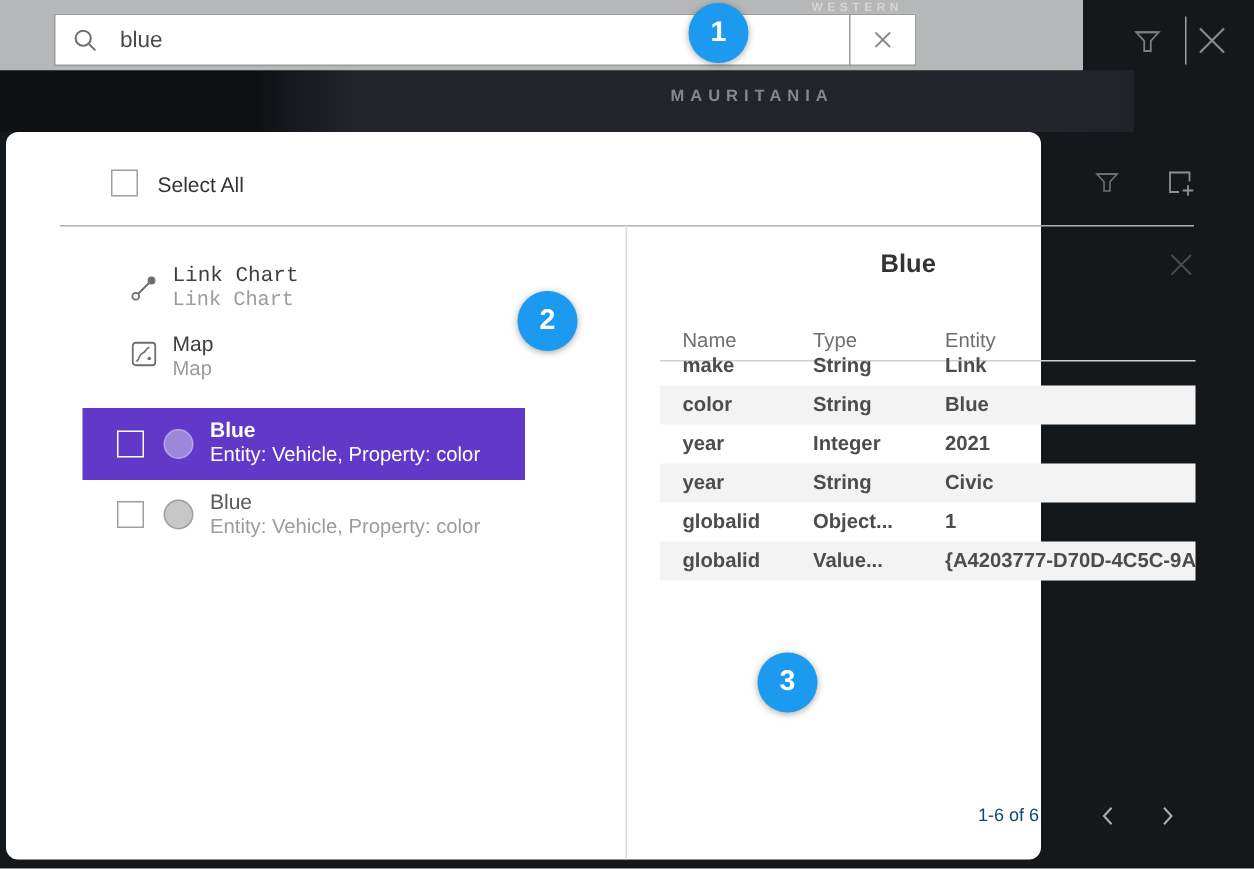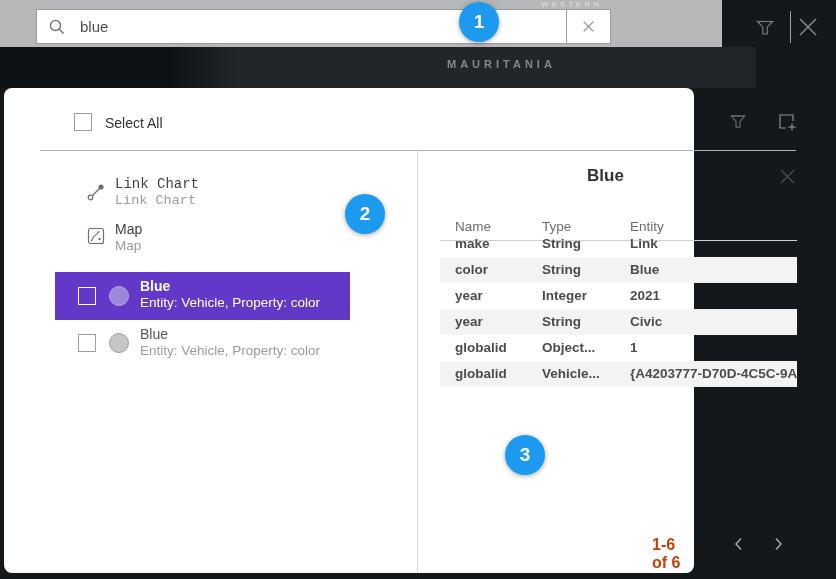--- a/index.html
+++ b/index.html
@@ -58,21 +58,21 @@
   .tbl-head{left:436px;top:131px;width:357px;height:21px;font-size:13.5px;color:#6e6e6e;}
   .tbl-head span{position:absolute;top:0;}
   .tbl-underline{left:436px;top:152px;width:357px;height:1px;background:#cfcfcf;}
   .tbl-rows{left:436px;top:143px;width:357px;font-weight:bold;}
   .trow{position:relative;height:26px;line-height:26px;font-size:13.5px;color:#4c4c4c;white-space:nowrap;overflow:hidden;}
   .trow:nth-child(even){background:#f3f3f4;}
   .tc{position:absolute;top:0;}
   .tc-name{left:15px;}  .tc-type{left:102px;}  .tc-value{left:190px;}
 
   
-  .pag-range{left:648px;top:448px;font-size:16px;color:#c2410c;font-weight:bold;}
+  .pag-range{left:648px;top:448px;font-size:12px;color:#0c4a6e;}
   .pag-btn{top:444px;width:24px;height:24px;display:flex;align-items:center;justify-content:center;cursor:pointer;}
 
   
   .callout{width:40px;height:40px;border-radius:50%;background:#1b9af0;color:#fff;
     display:flex;align-items:center;justify-content:center;font-size:19px;font-weight:bold;
     box-shadow:0 1px 5px rgba(0,0,0,.35);z-index:50;}
 </style>
 </head>
 <body>
 
@@ -200,21 +200,21 @@
       <span class="tc tc-type">String</span>
       <span class="tc tc-value">Civic</span>
     </div>
     <div class="trow">
       <span class="tc tc-name">globalid</span>
       <span class="tc tc-type">Object...</span>
       <span class="tc tc-value">1</span>
     </div>
     <div class="trow">
       <span class="tc tc-name">globalid</span>
-      <span class="tc tc-type">Vehicle...</span>
+      <span class="tc tc-type">Value...</span>
       <span class="tc tc-value">{A4203777-D70D-4C5C-9A65-C...</span>
     </div>
   </div>
 
   <div class="abs pag-range">1-6 of 6</div>
   <div class="abs pag-btn" style="left:722px;">
     <svg width="9" height="14" viewBox="0 0 9 14">
       <polyline points="7,1.5 2,7 7,12.5" fill="none" stroke="#adadad" stroke-width="1.4"></polyline>
     </svg>
   </div>

